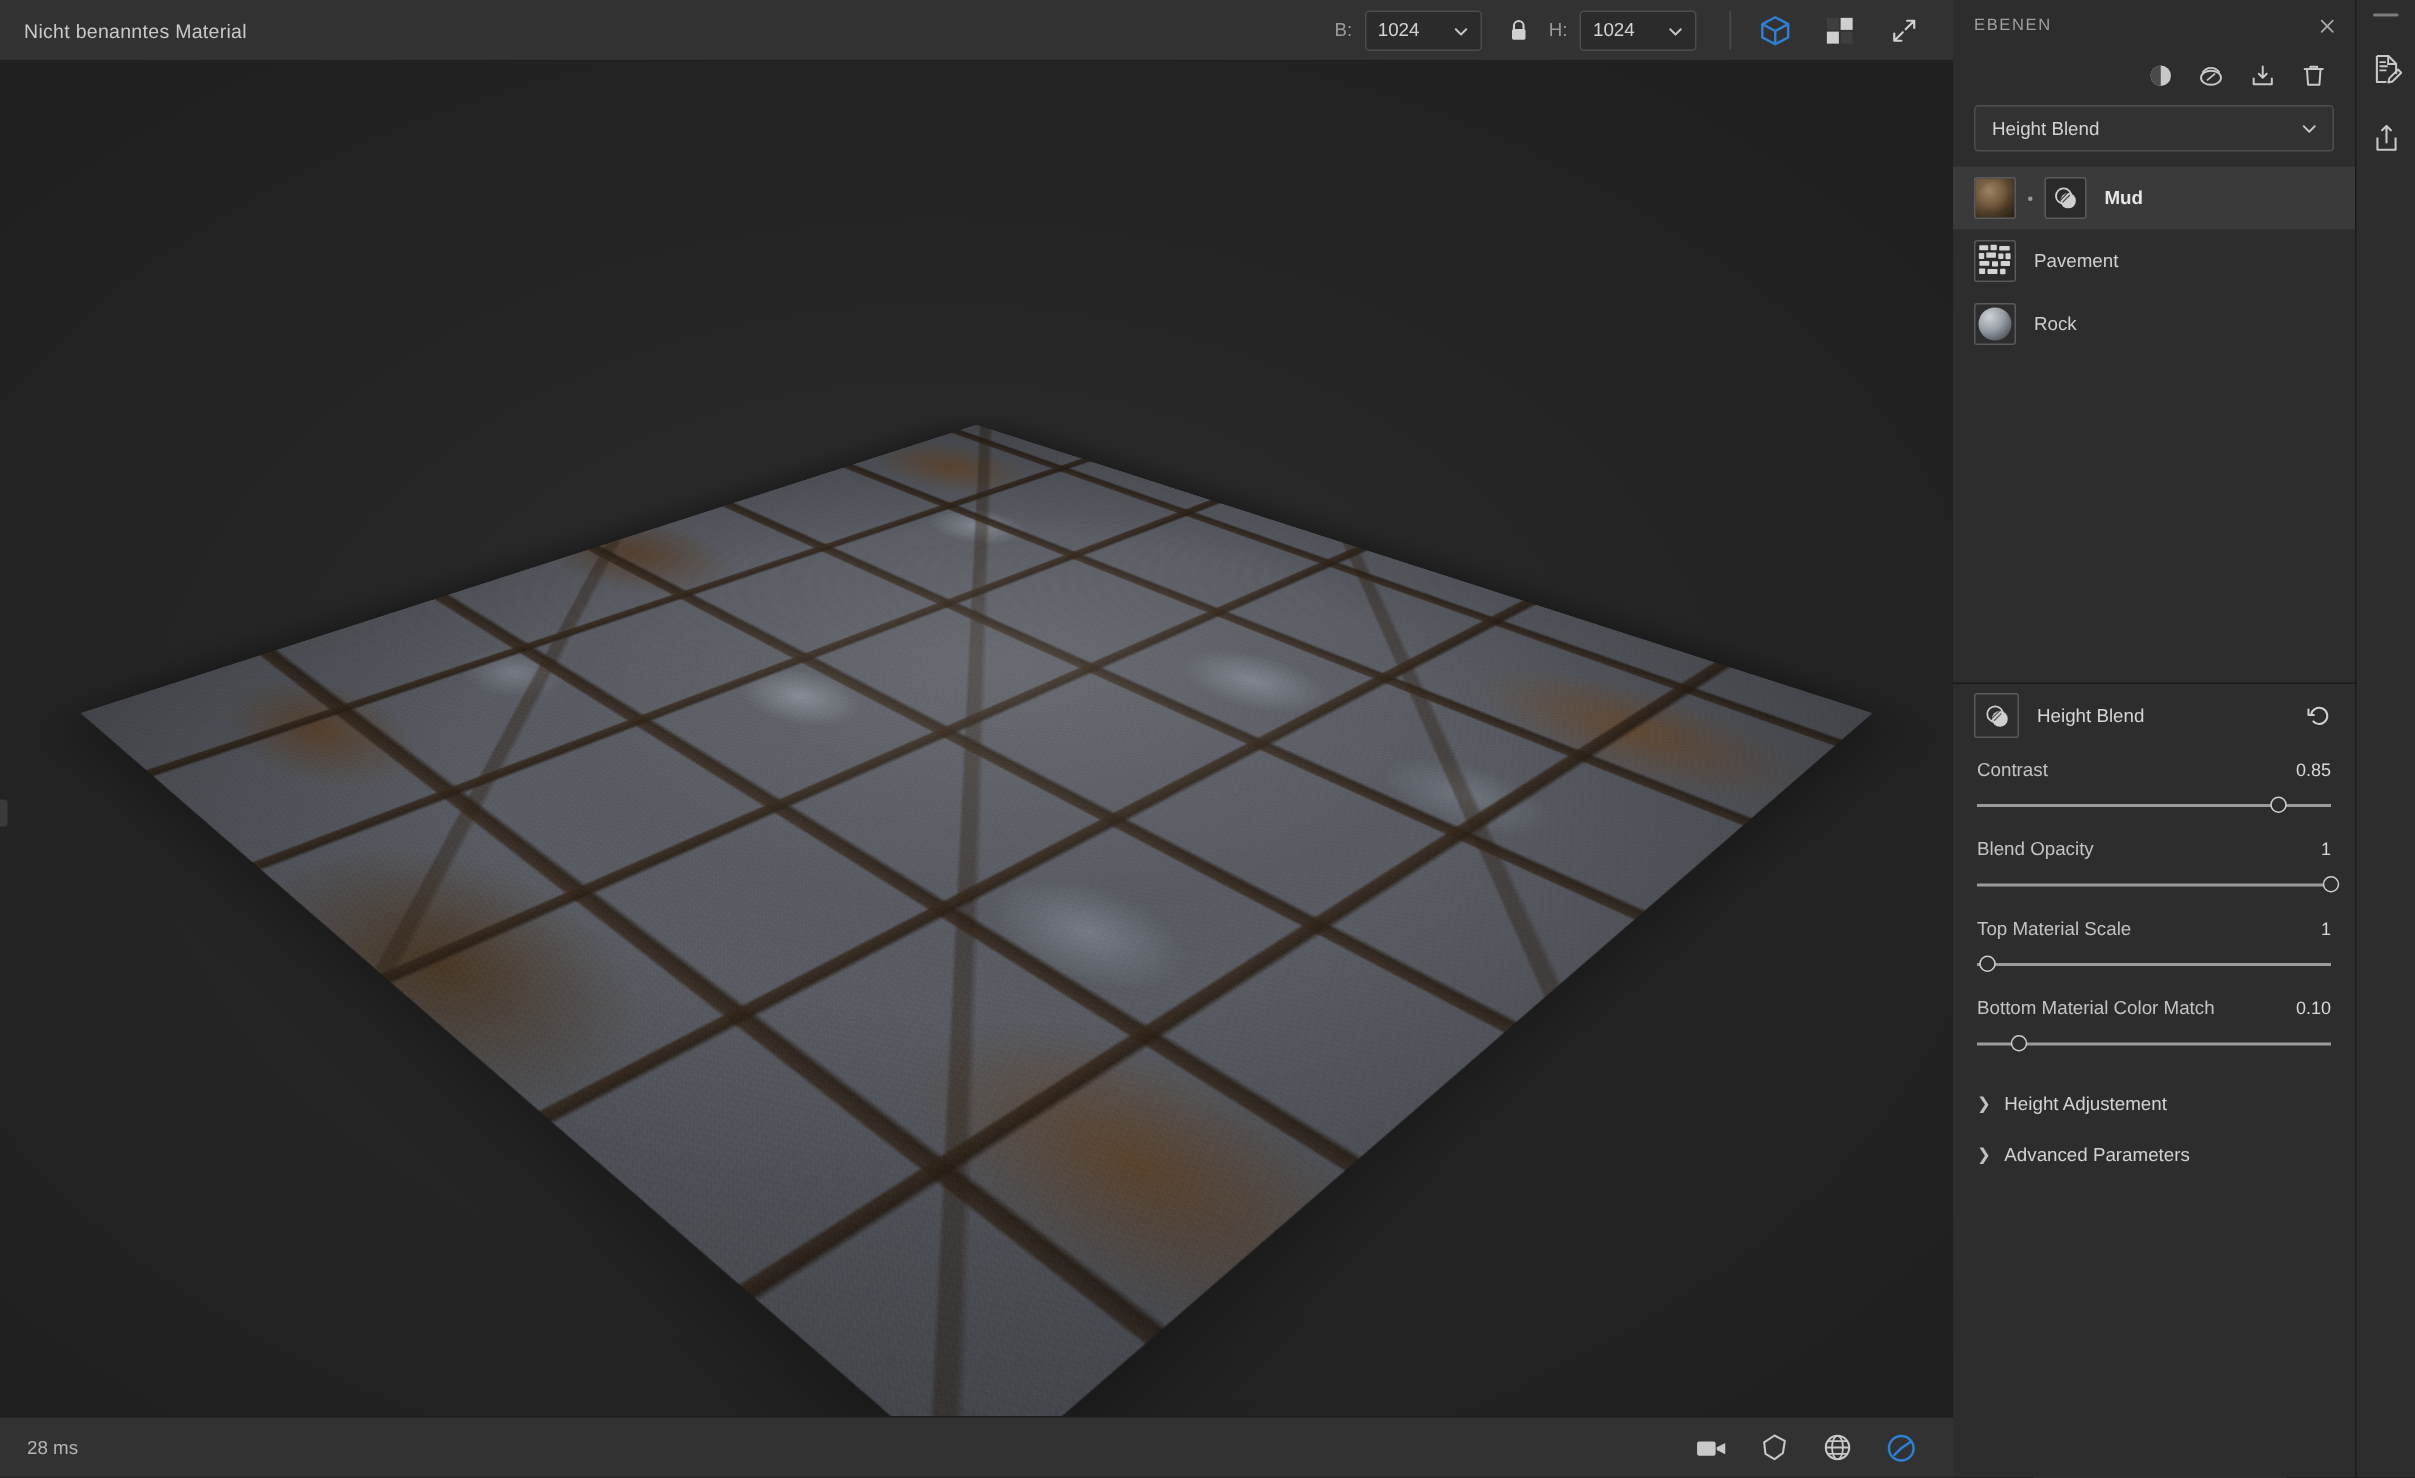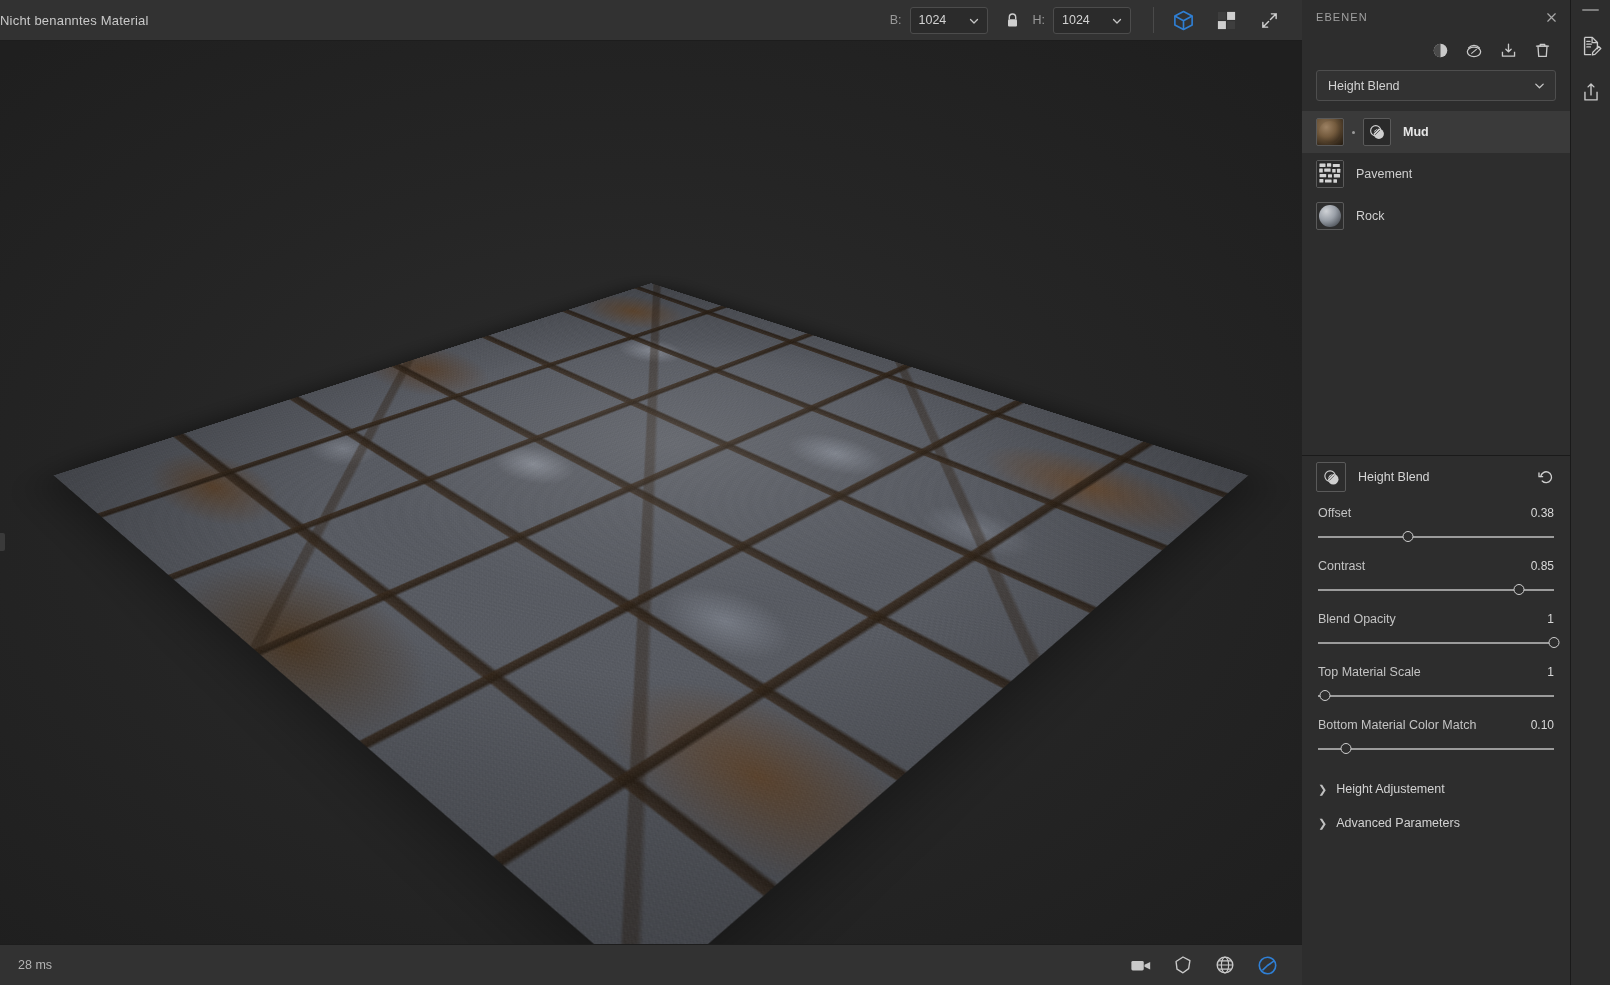--- a/index.html
+++ b/index.html
@@ -33,20 +33,21 @@
     height: 41px;
     background: #323232;
     display: flex;
     align-items: center;
     flex: none;
     border-bottom: 1px solid #1d1d1d;
   }
   .doc-title {
     color: #c9c9c9;
     font-size: 13px;
+    padding-left: 16px;
     letter-spacing: .2px;
     white-space: nowrap;
   }
   .topbar-spacer { flex: 1 1 auto; }
   .dim-group {
     display: flex;
     align-items: center;
     gap: 8px;
     padding-right: 4px;
   }
@@ -612,30 +613,20 @@
         </div>
         <div class="prop-head-name">Height Blend</div>
         <div class="prop-reset">
           <svg viewBox="0 0 20 20" width="18" height="18">
             <path d="M4.2 9.4a6 6 0 1 1 1.6 5" fill="none" stroke="#cfcfcf" stroke-width="1.5" stroke-linecap="round"></path>
             <path d="M2.2 5.6v4h4" fill="none" stroke="#cfcfcf" stroke-width="1.5" stroke-linecap="round" stroke-linejoin="round"></path>
           </svg>
         </div>
       </div>
 
-      <div class="slider-block">
-        <div class="slider-top">
-          <span class="slider-label">Offset</span>
-          <span class="slider-value">0.38</span>
-        </div>
-        <div class="track">
-          <div class="track-line"></div>
-          <div class="knob" style="left: 38%;"></div>
-        </div>
-      </div>
 
       <div class="slider-block">
         <div class="slider-top">
           <span class="slider-label">Contrast</span>
           <span class="slider-value">0.85</span>
         </div>
         <div class="track">
           <div class="track-line"></div>
           <div class="knob" style="left: 85%;"></div>
         </div>

